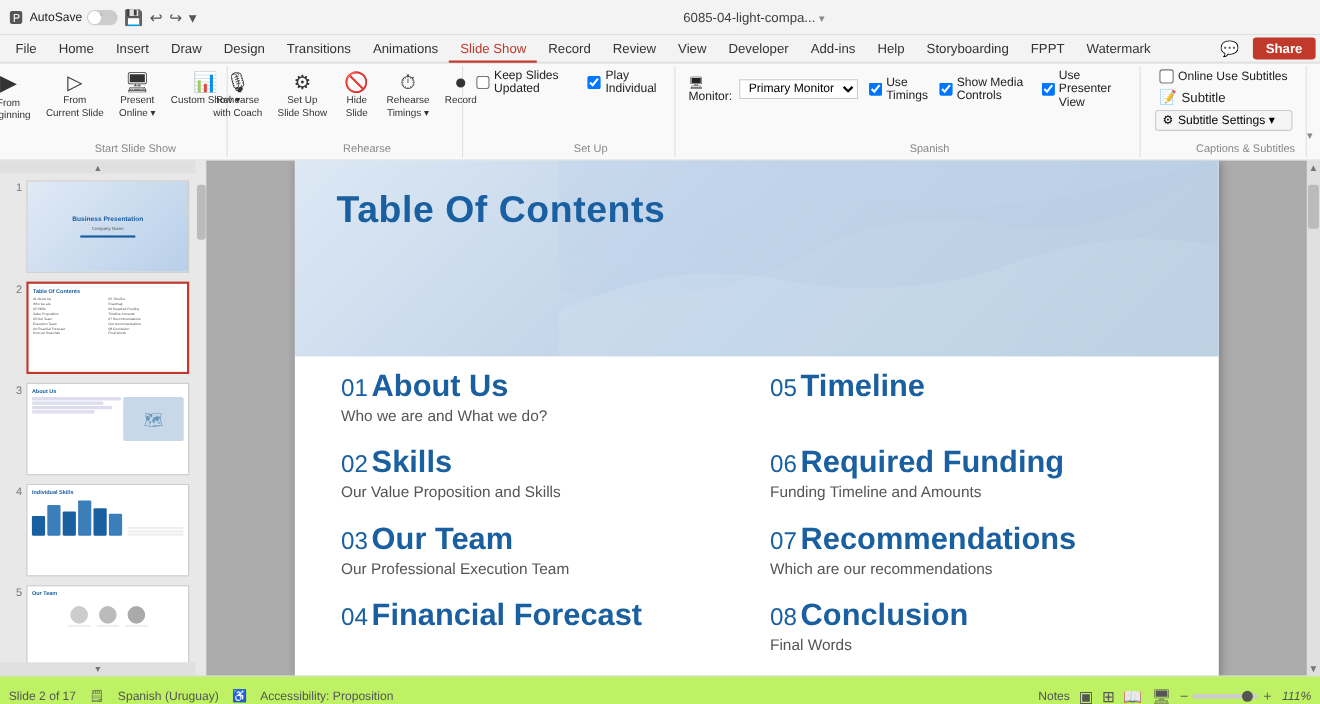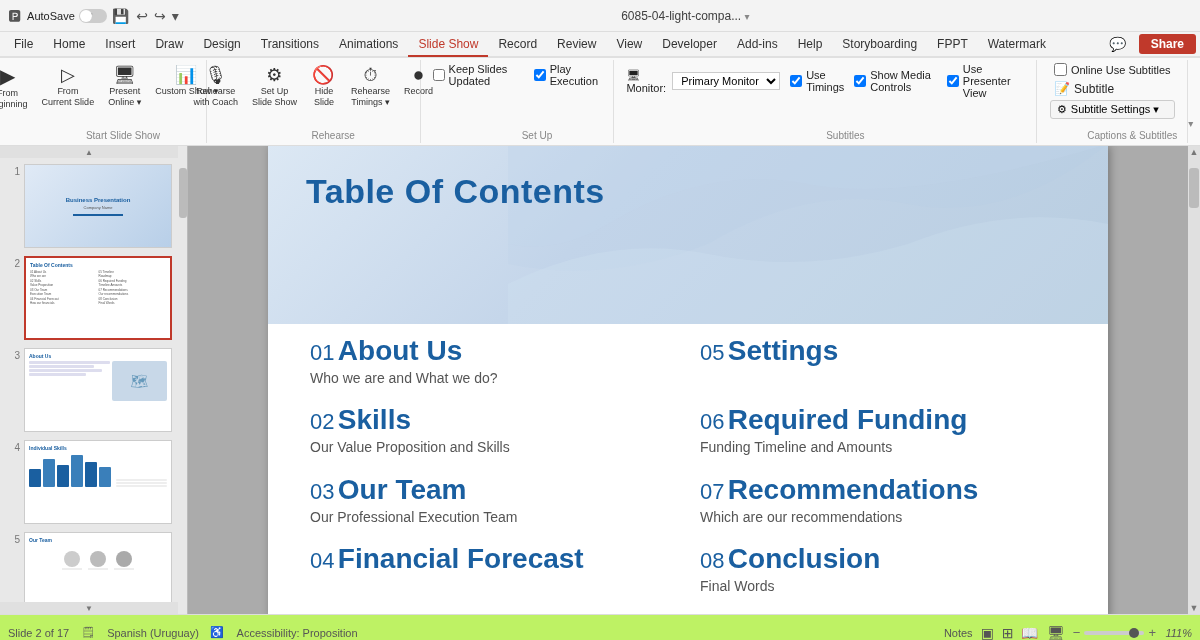--- a/index.html
+++ b/index.html
@@ -332,21 +332,21 @@
   </div>
 
   <div class="ribbon-group" style="min-width:120px;">
     <div class="ribbon-right-section">
       <label class="cb-row">
         <input type="checkbox" style="">
         <span>Keep Slides Updated</span>
       </label>
       <label class="cb-row">
         <input type="checkbox" checked="" style="">
-        <span>Play Execution</span>
+        <span>Play Individual</span>
       </label>
     </div>
     <span class="ribbon-group-label">Set Up</span>
   </div>
 
   <div class="ribbon-group" style="min-width:180px;">
     <div class="ribbon-right-section">
       <div class="monitor-row">
         <span>🖥 Monitor:</span>
         <select class="monitor-select">
@@ -359,21 +359,21 @@
       </label>
       <label class="cb-row">
         <input type="checkbox" checked="" style="">
         <span>Show Media Controls</span>
       </label>
       <label class="cb-row">
         <input type="checkbox" checked="" style="">
         <span>Use Presenter View</span>
       </label>
     </div>
-    <span class="ribbon-group-label">Subtitles</span>
+    <span class="ribbon-group-label">Spanish</span>
   </div>
 
   <div class="ribbon-group" style="min-width:150px; border-right:none;">
     <div class="captions-group">
       <label class="caption-row">
         <input type="checkbox" style="">
         <span>Online Use Subtitles</span>
       </label>
       <div style="display:flex;align-items:center;gap:4px;padding:2px 4px;">
         <span style="font-size:13px;">📝</span>
@@ -531,21 +531,21 @@
             <span style="font-size:22px;color:#1a5fa0;"> </span>
             <span class="toc-item-title">About Us</span>
           </div>
           <div class="toc-item-sub">Who we are and What we do?</div>
         </div>
 
         <div class="toc-item">
           <div>
             <span class="toc-item-num">05</span>
             <span style="font-size:22px;color:#1a5fa0;"> </span>
-            <span class="toc-item-title">Settings</span>
+            <span class="toc-item-title">Timeline</span>
           </div>
         </div>
 
         <div class="toc-item">
           <div>
             <span class="toc-item-num">02</span>
             <span style="font-size:22px;color:#1a5fa0;"> </span>
             <span class="toc-item-title">Skills</span>
           </div>
           <div class="toc-item-sub">Our Value Proposition and Skills</div>

